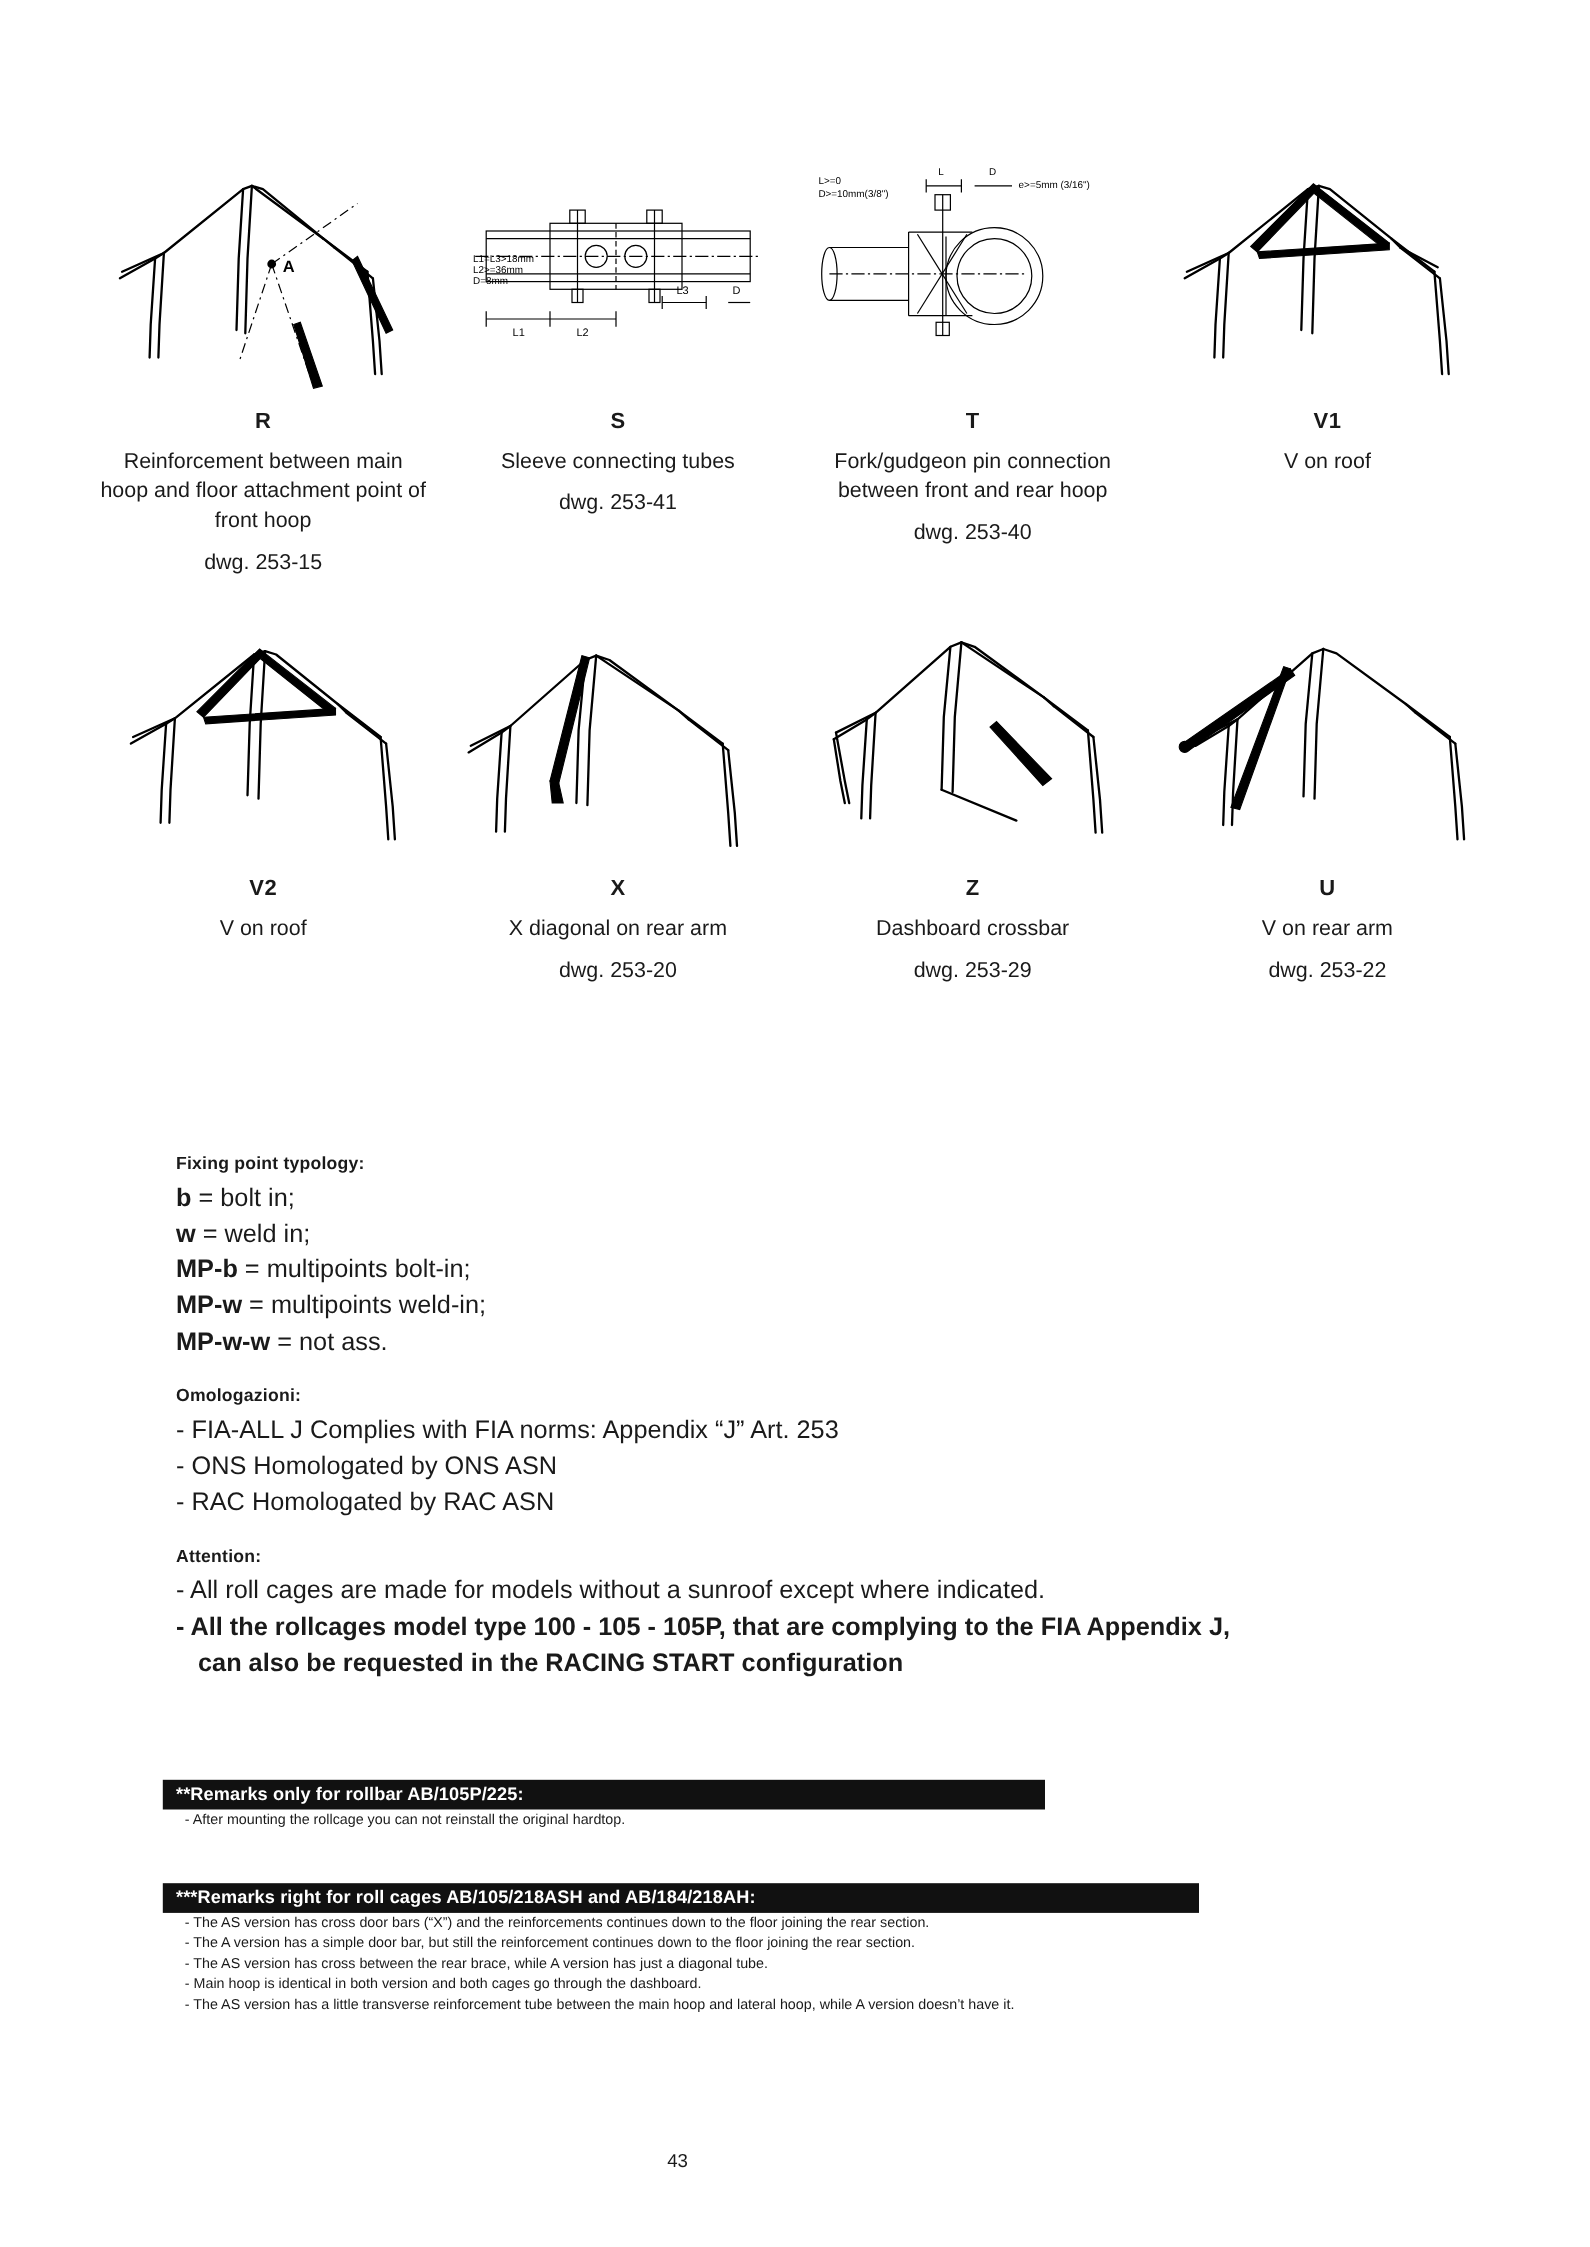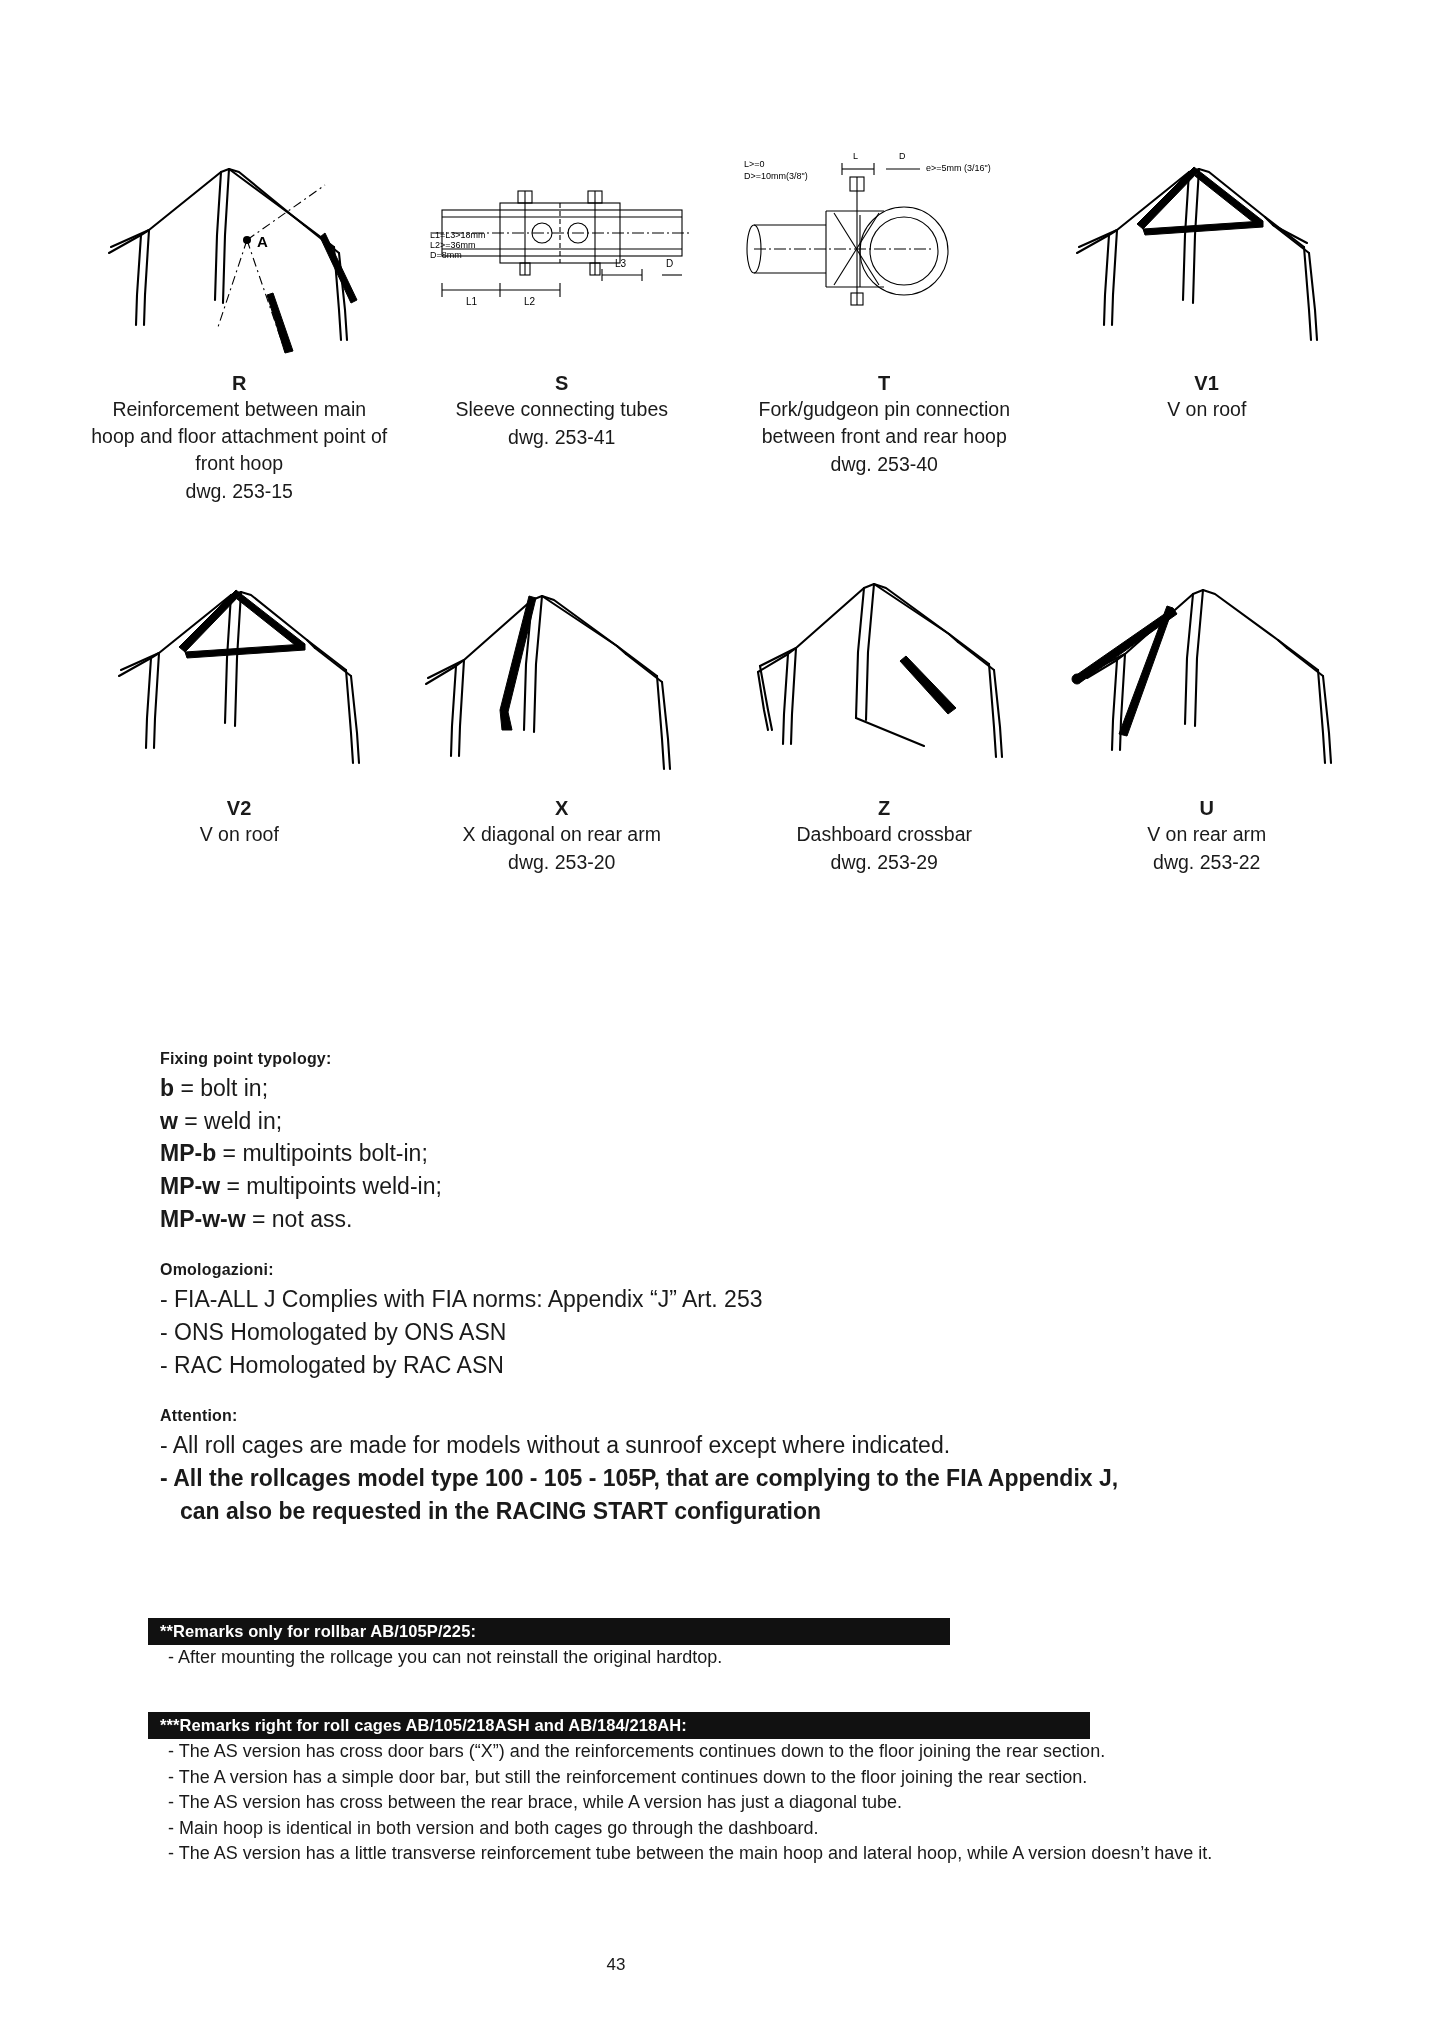--- a/index.html
+++ b/index.html
@@ -50,21 +50,21 @@
   .fig-code {
     font-weight: bold;
     font-size: 20px;
     margin-top: 12px;
     letter-spacing: .3px;
   }
   .fig-cap {
     font-size: 19.5px;
     line-height: 1.38;
     text-align: center;
-    margin-top: 1px;
+    margin-top: 11px;
     max-width: 300px;
   }
 
   
   .textblock {
     position: absolute;
     left: 160px;
     top: 1050px;
     width: 1160px;
   }
@@ -97,21 +97,21 @@
     color: #ffffff;
     font-weight: bold;
     font-size: 16.5px;
     padding: 4px 0 4px 12px;
     letter-spacing: .1px;
   }
   #remarks1 .remark-bar { width: 790px; }
   #remarks2 .remark-bar { width: 930px; }
 
   .remark-item {
-    font-size: 18px;
+    font-size: 13px;
     line-height: 1.42;
     padding-left: 20px;
   }
 
   
   .pageno {
     position: absolute;
     left: 0;
     width: 1232px;
     text-align: center;

